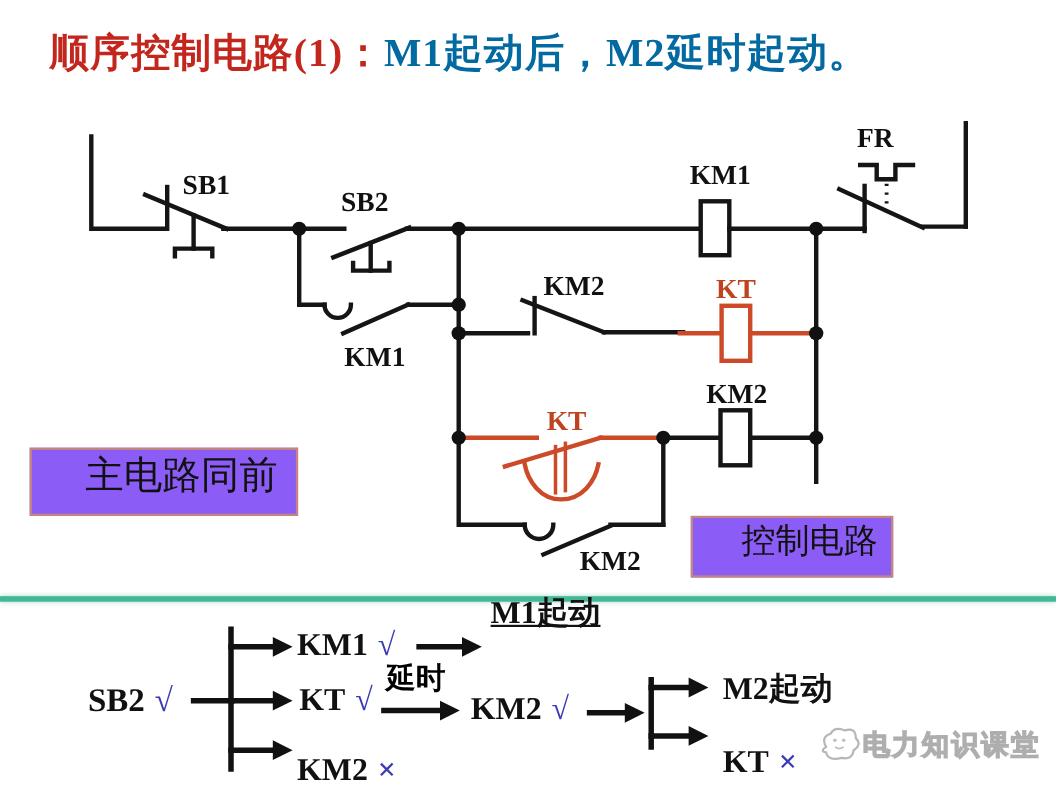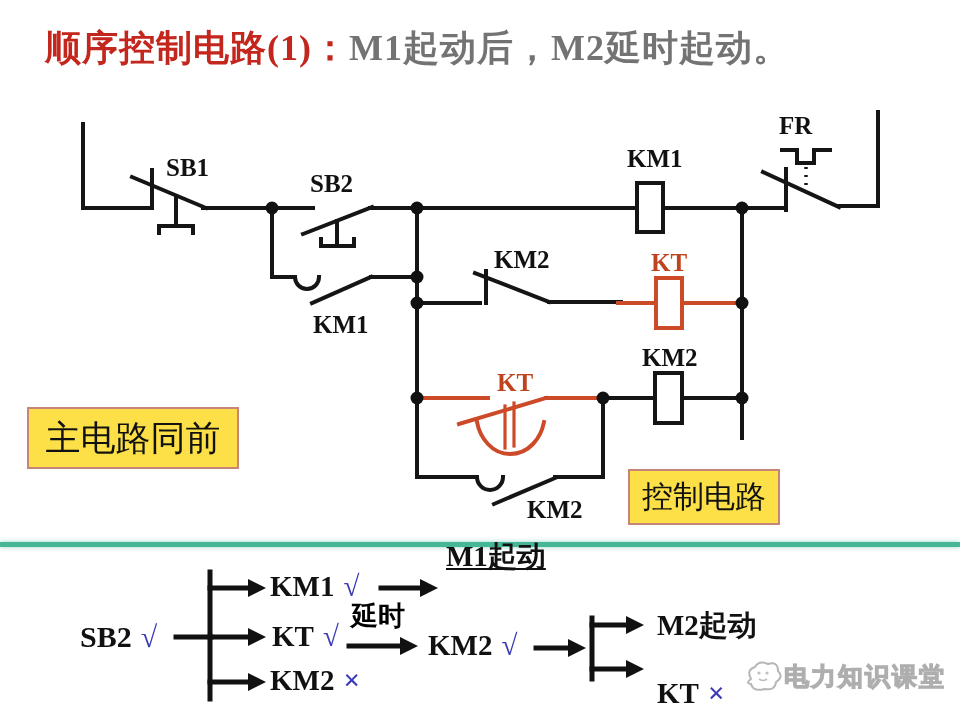--- a/index.html
+++ b/index.html
@@ -4,50 +4,50 @@
 <style>
   html,body{margin:0;padding:0;}
   body{
     width:960px;height:720px;position:relative;background:#ffffff;overflow:hidden;
     font-family:"Liberation Serif", serif;
   }
   .abs{position:absolute;}
   
   .title{left:45px;top:24px;font-size:36px;font-weight:bold;white-space:nowrap;letter-spacing:1px;}
   .title .t-red{color:#c3261c;}
-  .title .t-blue{color:#737373;}
+  .title .t-blue{color:#0369a1;}
   
   svg{display:block;}
   .wire{stroke:#151515;stroke-width:4;fill:none;stroke-linecap:square;stroke-linejoin:miter;}
   .wire-o{stroke:#cc4a28;stroke-width:4;fill:none;stroke-linecap:square;stroke-linejoin:miter;}
   .thin-o{stroke:#cc4a28;stroke-width:3.2;fill:none;stroke-linecap:square;}
   .coil{fill:#ffffff;stroke:#151515;stroke-width:4;}
   .coil-o{fill:#ffffff;stroke:#cc4a28;stroke-width:4;}
   .dot{fill:#111111;stroke:none;}
   .lbl{font-family:"Liberation Serif",serif;font-weight:bold;font-size:25px;fill:#111111;}
   .lbl-o{fill:#c0431f;}
   .dashed{stroke:#151515;stroke-width:3.5;stroke-dasharray:2 6;fill:none;}
   
-  .anno-box{border:2px solid #c5857a;background:#fde047;color:#111;display:flex;align-items:center;justify-content:center;font-weight:normal;white-space:nowrap;}
+  .anno-box{border:2px solid #c5857a;background:#8b5cf6;color:#111;display:flex;justify-content:center;font-weight:normal;white-space:nowrap;padding-left:32px;}
   .box-main{left:27px;top:407px;width:208px;height:58px;font-size:35px;}
   .box-ctrl{left:628px;top:469px;width:148px;height:52px;font-size:31px;}
   
   .divider{left:0;top:542px;width:960px;height:5px;background:#45b795;box-shadow:0 0 5px rgba(69,183,149,.55);}
   
   .fl{font-weight:bold;white-space:nowrap;color:#111;}
   .fl .mk{color:#3b3bb4;margin-left:9px;}
   .fl-sb2{left:80px;top:620px;font-size:30px;}
   .fl-km1{left:270px;top:570px;font-size:29px;}
   .fl-m1{left:446px;top:537px;font-size:29px;text-decoration:underline;}
   .fl-kt{left:272px;top:620px;font-size:29px;}
   .fl-yanshi{left:351px;top:598px;font-size:27px;color:#000000;font-weight:bold;}
   .fl-km2{left:428px;top:629px;font-size:29px;}
   .fl-m2{left:657px;top:606px;font-size:29px;}
   .fl-ktx{left:657px;top:677px;font-size:29px;}
-  .fl-km2x{left:270px;top:664px;font-size:29px;}
+  .fl-km2x{left:270px;top:684px;font-size:29px;}
   .flow-lines{left:0;top:545px;}
   .fline{stroke:#111;stroke-width:5;fill:none;stroke-linecap:square;}
   .fhead{fill:#111;stroke:none;}
   
   .wm-brand{left:784px;top:660px;font-size:25px;font-weight:bold;letter-spacing:2px;color:#ececec;-webkit-text-stroke:1.2px #aeaeae;white-space:nowrap;}
   .wm-site{left:780px;top:720px;font-size:15px;font-weight:bold;font-family:"DejaVu Sans",sans-serif;color:#b91c1c;letter-spacing:1px;}
   .wm-logo{left:742px;top:658px;}
 </style>
 </head>
 <body>

